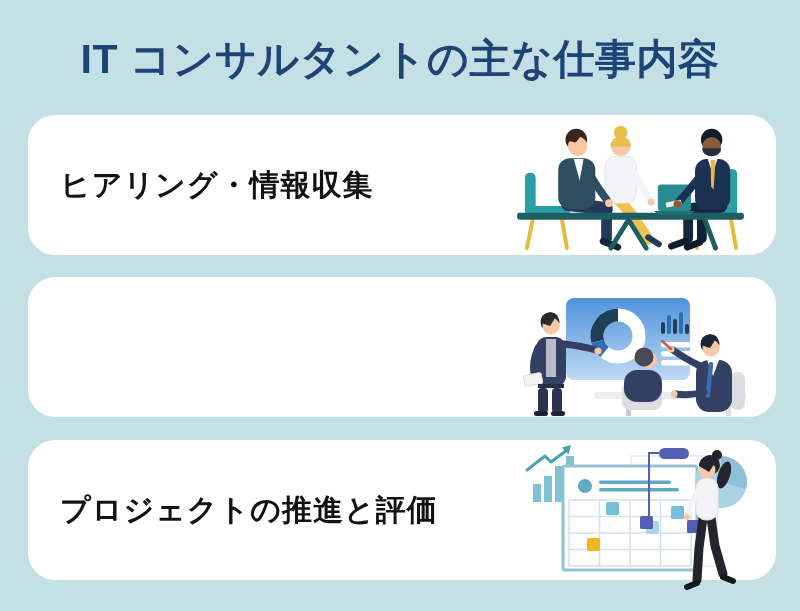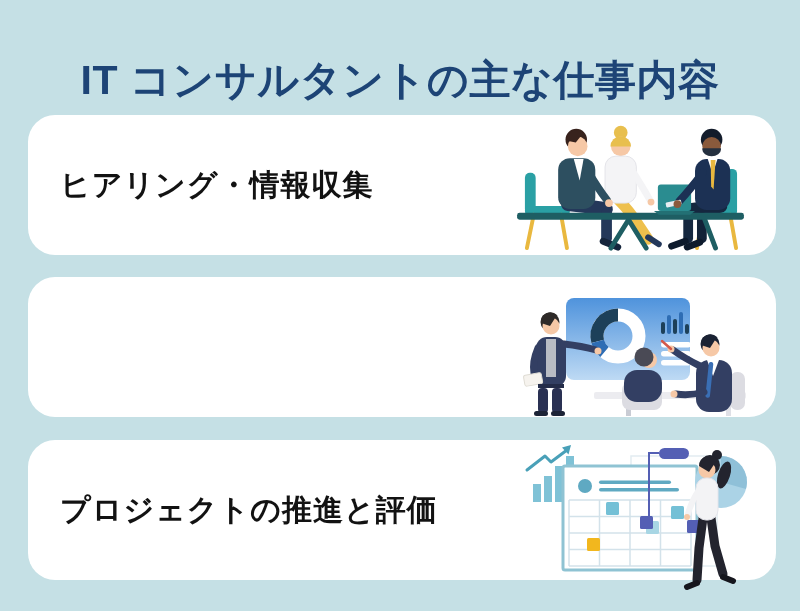--- a/index.html
+++ b/index.html
@@ -11,21 +11,20 @@
     overflow:hidden;
   }
   .title {
     position:absolute;
     top:32px; left:0; width:800px;
     text-align:center;
     font-size:41px;
     font-weight:800;
     color:#1d4476;
     letter-spacing:0.5px;
-    margin-top:21px;
   }
   .card {
     position:absolute;
     left:28px;
     width:748px;
     height:140px;
     background:#ffffff;
     border-radius:27px;
   }
   .card-1 { top:115px; }

